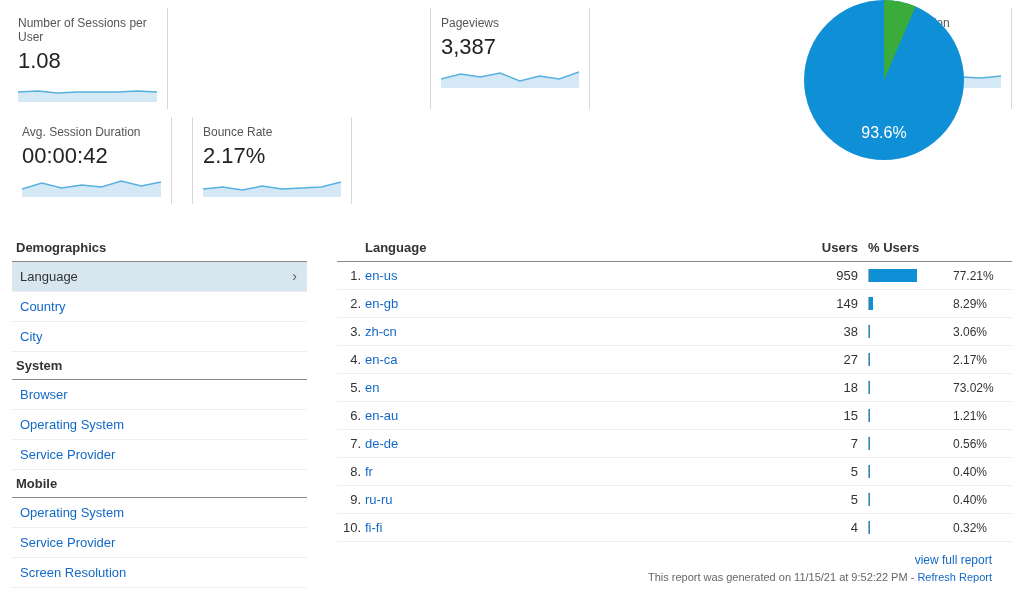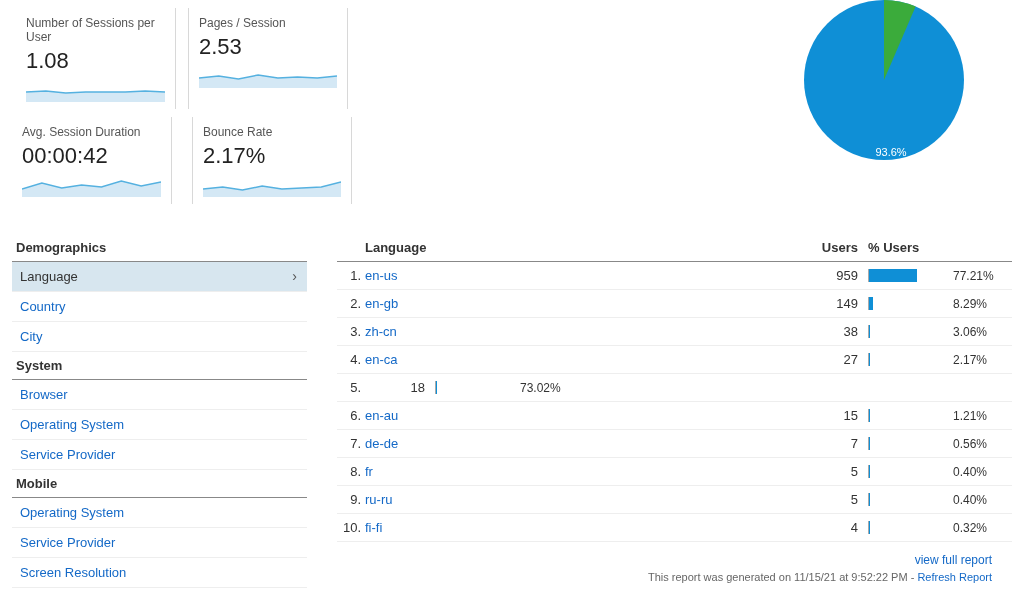--- a/index.html
+++ b/index.html
@@ -1,26 +1,26 @@
 <!DOCTYPE html>
 <html><head>
 <meta charset="utf-8">
 <style>
 * { box-sizing: border-box; margin: 0; padding: 0; }
 body { font-family: Arial, sans-serif; font-size: 13px; color: #333; background: #fff; width: 1024px; height: 596px; overflow: hidden; position: relative; }
-.top-row { display: flex; gap: 12px; padding: 8px 12px 0 16px; }
+.top-row { display: flex; gap: 29px; padding: 8px 12px 0 8px; justify-content: space-between; }
 .metric-card { border-left: 1px solid #d8d8d8; border-right: 1px solid #d8d8d8; padding: 8px 10px 4px 10px; width: 160px; position: relative; }
 .metric-card:first-child { border-left: none; }
 .metric-label { font-size: 12px; color: #555; margin-bottom: 4px; }
 .metric-value { font-size: 22px; color: #222; margin-bottom: 4px; }
 .sparkline { height: 24px; width: 100%; }
 .row2 { display: flex; gap: 20px; padding: 8px 12px 0 12px; }
 .pie-wrap { position: absolute; right: 50px; top: -10px; }
 .pie { width: 180px; height: 180px; position: relative; }
-.pie-label { position: absolute; left: 50%; bottom: 12px; transform: translateX(-50%); font-size: 11px; color: #fff; margin-left: 7px; }
+.pie-label { position: absolute; left: 50%; bottom: 28px; transform: translateX(-50%); font-size: 16px; color: #fff; }
 .lower { display: flex; padding: 30px 12px 0 12px; gap: 30px; justify-content: center; }
 .sidebar { width: 295px; }
 .sb-heading { font-weight: bold; font-size: 13px; padding: 6px 4px; border-bottom: 1px solid #888; }
 .sb-item { padding: 7px 8px; font-size: 13px; color: #1469c7; cursor: pointer; border-bottom: 1px solid #eee; }
 .sb-item.active { background: #d7e6ef; color: #333; position: relative; }
 .sb-item.active::after { content: "›"; position: absolute; right: 10px; top: 6px; color: #555; font-size: 14px; }
 .dtable { flex: 1; }
 .dt-head { display: flex; font-weight: bold; border-bottom: 1px solid #888; padding: 6px 4px; }
 .dt-col-name { flex: 1; }
 .dt-col-users { width: 70px; text-align: right; padding-right: 10px; }
@@ -45,20 +45,28 @@
 <div class="top-row">
   <div class="metric-card">
     <div class="metric-label">Number of Sessions per User</div>
     <div class="metric-value">1.08</div>
     <svg class="sparkline" viewBox="0 0 140 24" preserveAspectRatio="none">
       <path d="M0,14 L20,13 L40,15 L60,14 L80,14 L100,14 L120,13 L140,14 L140,24 L0,24 Z" fill="#d4e8f5"></path>
       <path d="M0,14 L20,13 L40,15 L60,14 L80,14 L100,14 L120,13 L140,14" stroke="#55b1e0" stroke-width="1.5" fill="none"></path>
     </svg>
   </div>
   <div class="metric-card">
+    <div class="metric-label">Pageviews</div>
+    <div class="metric-value">3,387</div>
+    <svg class="sparkline" viewBox="0 0 140 24" preserveAspectRatio="none">
+      <path d="M0,15 L20,10 L40,13 L60,9 L80,17 L100,12 L120,15 L140,8 L140,24 L0,24 Z" fill="#d4e8f5"></path>
+      <path d="M0,15 L20,10 L40,13 L60,9 L80,17 L100,12 L120,15 L140,8" stroke="#55b1e0" stroke-width="1.5" fill="none"></path>
+    </svg>
+  </div>
+  <div class="metric-card">
     <div class="metric-label">Pages / Session</div>
     <div class="metric-value">2.53</div>
     <svg class="sparkline" viewBox="0 0 140 24" preserveAspectRatio="none">
       <path d="M0,14 L20,12 L40,15 L60,11 L80,14 L100,13 L120,14 L140,12 L140,24 L0,24 Z" fill="#d4e8f5"></path>
       <path d="M0,14 L20,12 L40,15 L60,11 L80,14 L100,13 L120,14 L140,12" stroke="#55b1e0" stroke-width="1.5" fill="none"></path>
     </svg>
   </div>
 </div>
 
 <div class="row2">
@@ -153,20 +161,21 @@
           <div class="dt-users">27</div>
           <div class="dt-barcell">
             <div class="dt-bar-track">
               <div class="dt-bar" style="width:2px"></div>
             </div>
             <span class="dt-pct">2.17%</span>
           </div>
         </div>
         <div class="dt-row">
           <div class="dt-idx">5.</div>
+          <div class="dt-lang">en</div>
           <div class="dt-users">18</div>
           <div class="dt-barcell">
             <div class="dt-bar-track">
               <div class="dt-bar" style="width:2px"></div>
             </div>
             <span class="dt-pct">73.02%</span>
           </div>
         </div>
         <div class="dt-row">
           <div class="dt-idx">6.</div>

